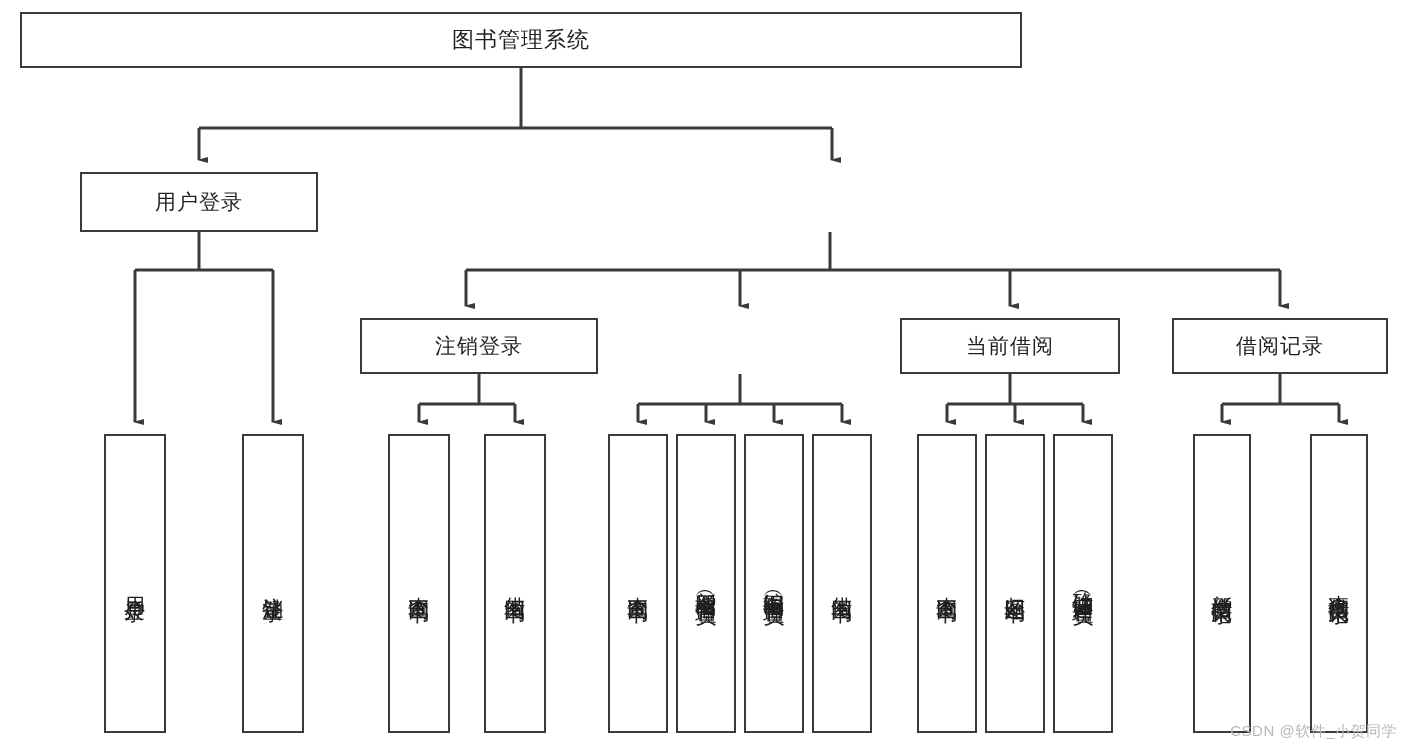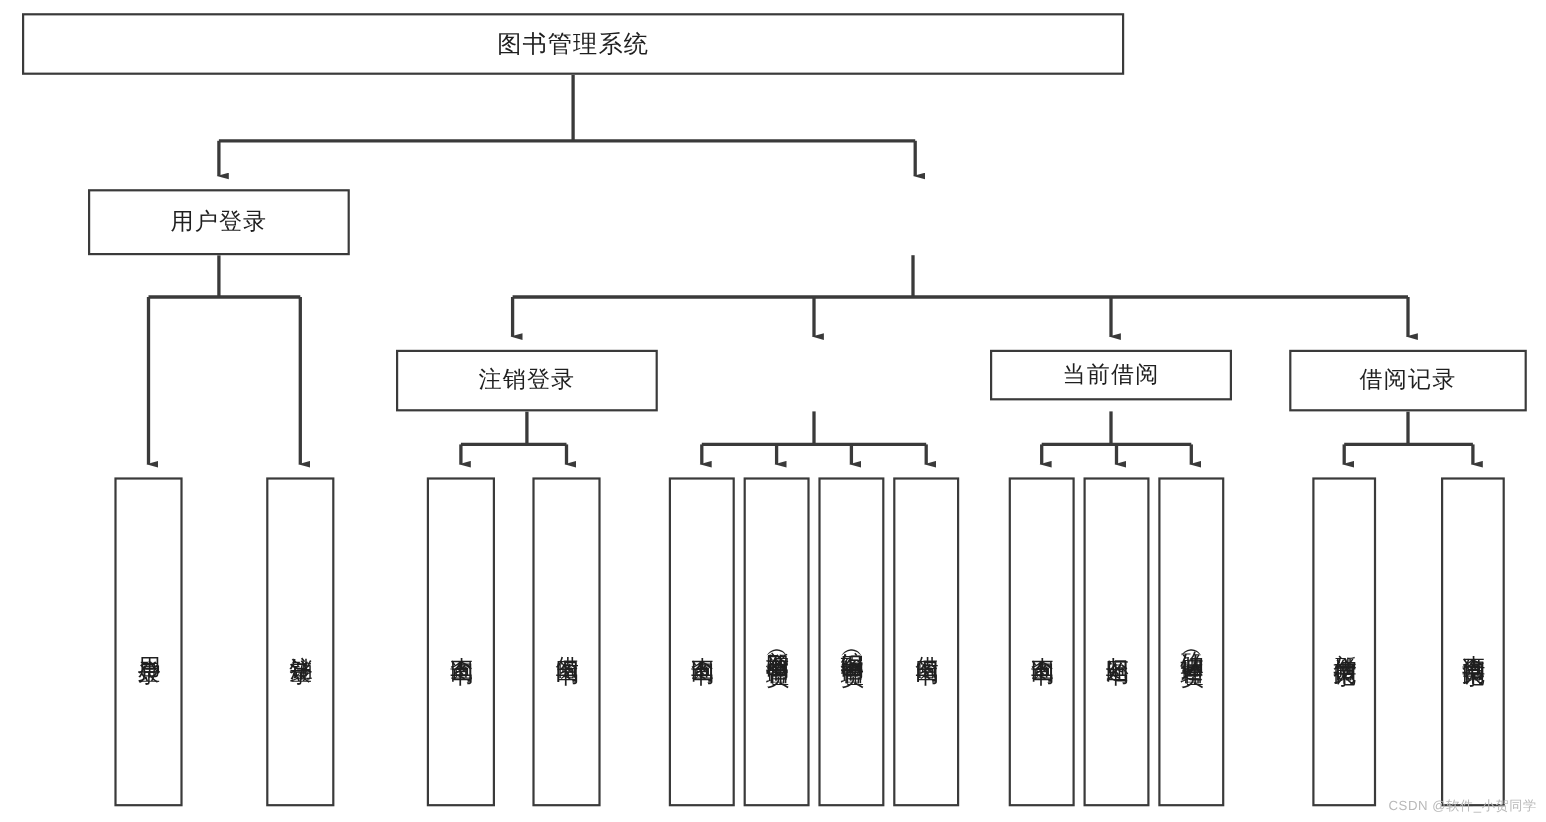--- a/index.html
+++ b/index.html
@@ -57,21 +57,21 @@
     writing-mode: vertical-rl;
     text-orientation: upright;
     white-space: normal;
     display: block;
     max-height: 100%;
   }
   #watermark {
     position: absolute;
     right: 8px;
     bottom: 6px;
-    font-size: 12px;
+    font-size: 15px;
     color: #b9b9b9;
     letter-spacing: 0.5px;
     z-index: 5;
     white-space: nowrap;
   }
 </style>
 </head>
 <body>
 
 <div id="canvas">
@@ -130,21 +130,21 @@
     <span>图书管理系统</span>
   </div>
 
   <div class="node horiz" id="node-l2-0" style="left: 80px; top: 172px; width: 238px; height: 60px;">
     <span>用户登录</span>
   </div>
 
   <div class="node horiz" id="node-l3-0" style="left: 360px; top: 318px; width: 238px; height: 56px;">
     <span>注销登录</span>
   </div>
-  <div class="node horiz" id="node-l3-2" style="left: 900px; top: 318px; width: 220px; height: 46px;">
+  <div class="node horiz" id="node-l3-2" style="left: 900px; top: 318px; width: 220px; height: 56px;">
     <span>当前借阅</span>
   </div>
   <div class="node horiz" id="node-l3-3" style="left: 1172px; top: 318px; width: 216px; height: 56px;">
     <span>借阅记录</span>
   </div>
 
   <div class="node leaf" id="node-leaf-0" style="left: 104px; top: 434px; width: 62px; height: 299px;">
     <span class="leaf-text">用户登录</span>
   </div>
   <div class="node leaf" id="node-leaf-1" style="left: 242px; top: 434px; width: 62px; height: 299px;">

